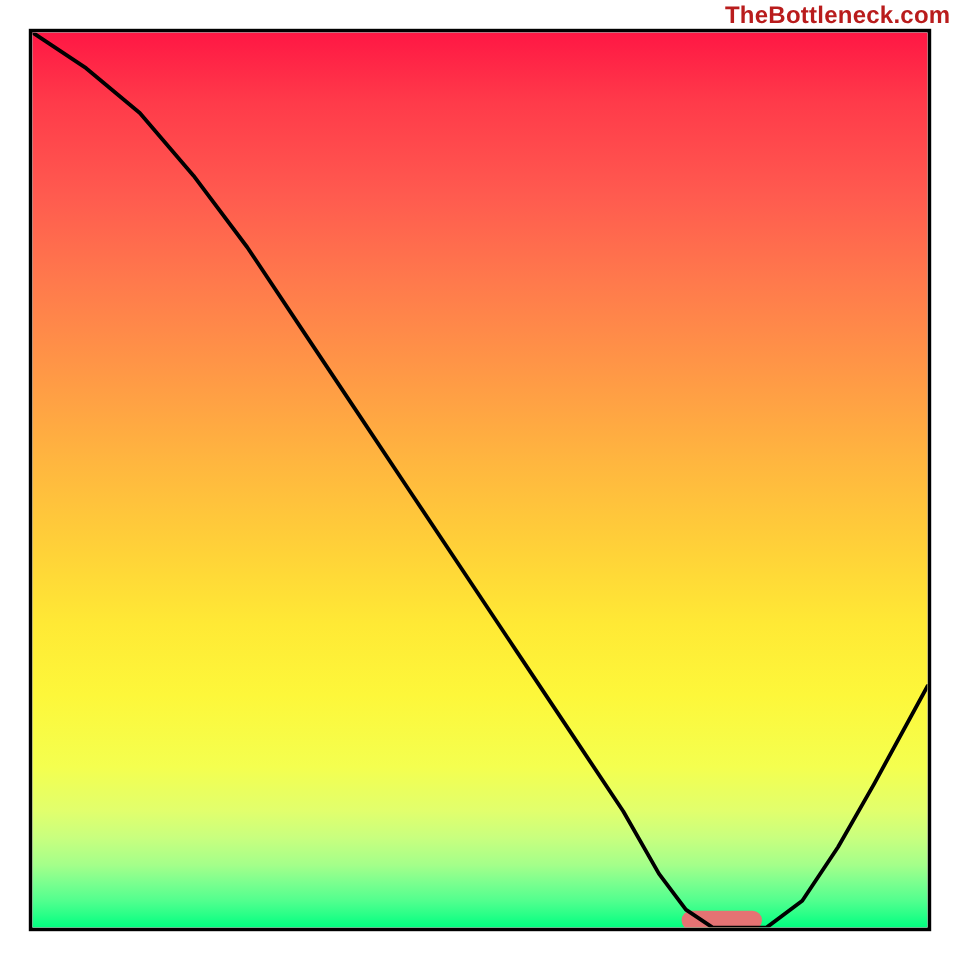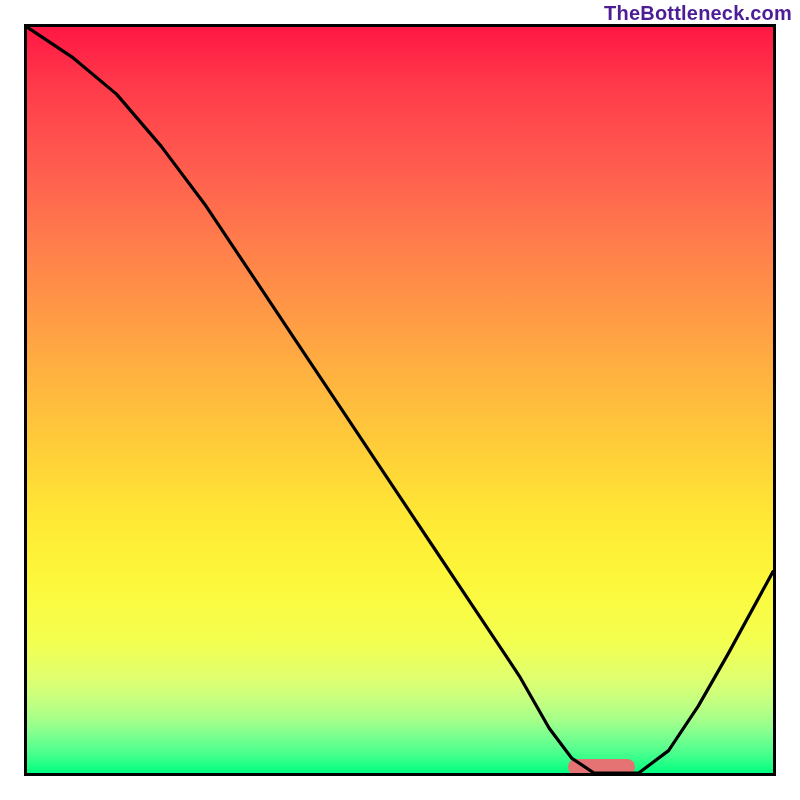--- a/index.html
+++ b/index.html
@@ -67,21 +67,21 @@
     stroke-linecap: round;
     stroke-linejoin: round;
   }
   .watermark {
     position: absolute;
     top: 2px;
     right: 8px;
     font-family: Arial, Helvetica, sans-serif;
     font-size: 20px;
     font-weight: 600;
-    color: #4c1d95;
+    color: #b91c1c;
     letter-spacing: 0.2px;
   }
 </style>
 </head>
 <body>
 
 <div class="chart-container">
   <div class="watermark">TheBottleneck.com</div>
 
   <div class="plot-area">

